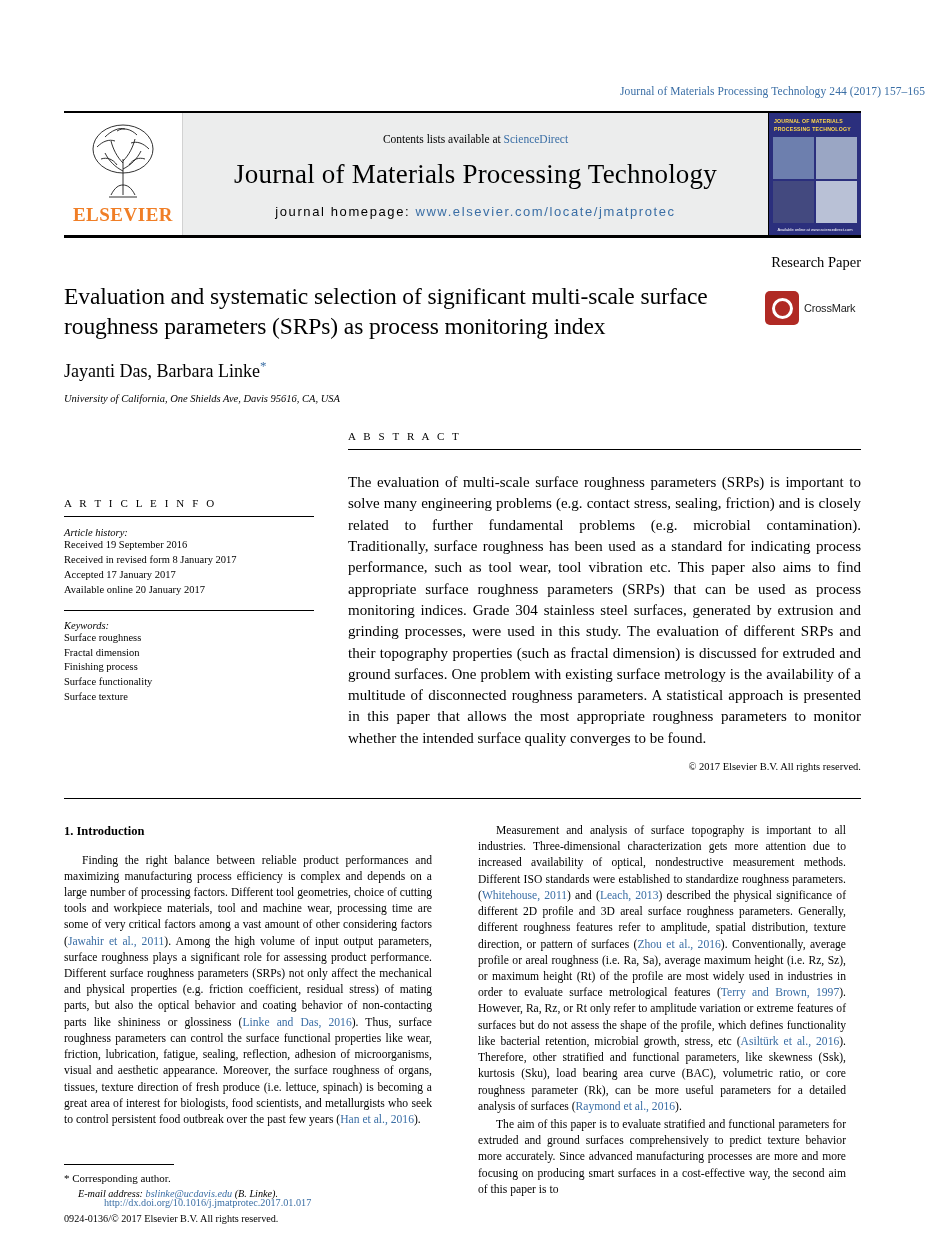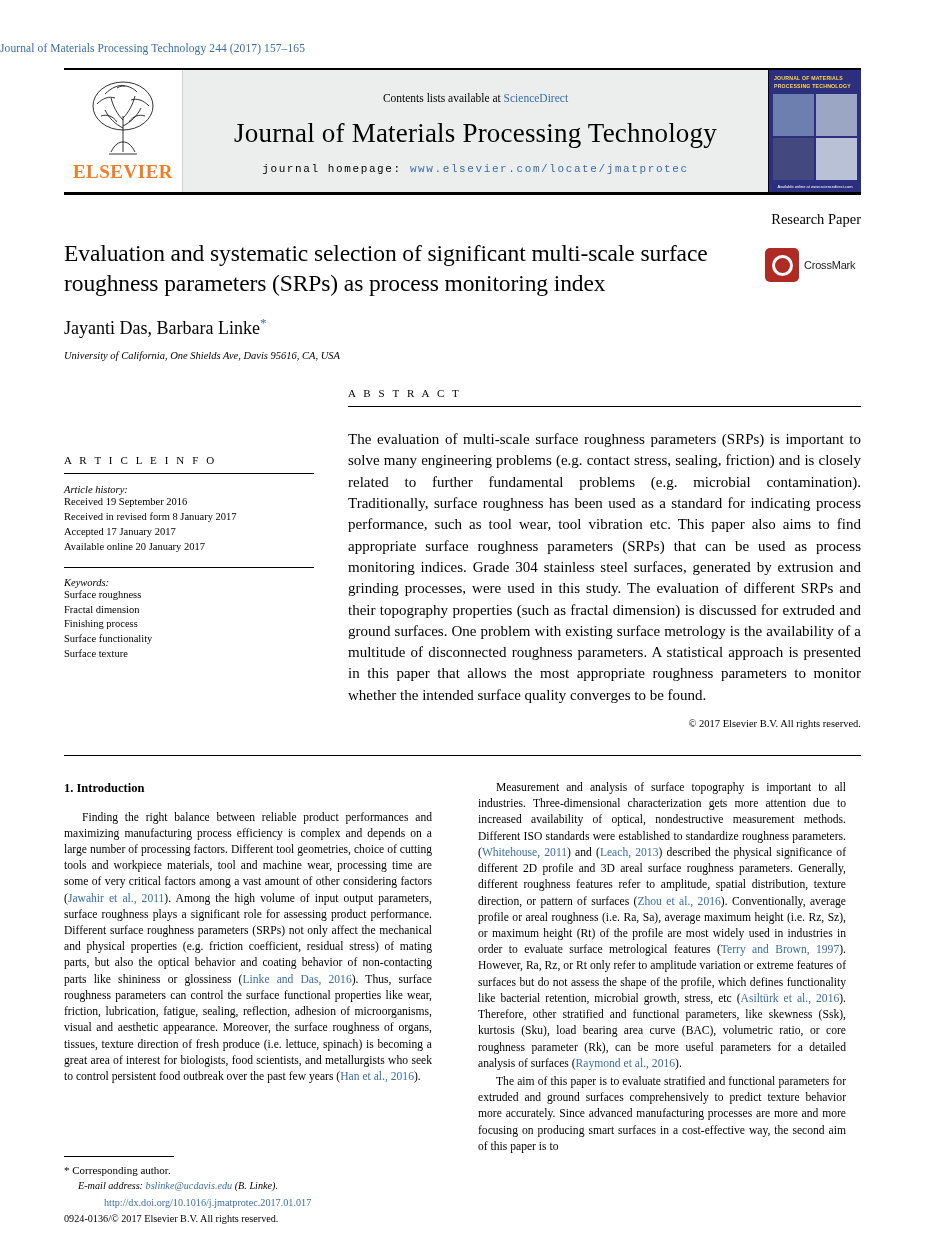--- a/index.html
+++ b/index.html
@@ -15,25 +15,25 @@
     position: relative;
     overflow: hidden;
   }
   .page {
     position: relative;
     width: 925px;
     height: 1234px;
     padding: 0;
   }
   .journal-ref {
-    text-align: left;
+    text-align: right;
     font-family: "Liberation Serif", serif;
     font-size: 11.5px;
     color: #3a6ea5;
-    padding-top: 42px;
+    padding-top: 85px;
     letter-spacing: 0.1px;
   }
   .masthead {
     margin: 14px 64px 0 64px;
     border-top: 2px solid #000;
     border-bottom: 3px solid #000;
     height: 122px;
     display: flex;
     align-items: stretch;
     background: #fff;
@@ -73,23 +73,23 @@
     margin-top: 4px;
   }
   .contents-line .sd { color: #3a6ea5; }
   .journal-title {
     font-family: "Liberation Serif", serif;
     font-size: 27px;
     margin: 14px 0 14px 0;
     letter-spacing: 0.2px;
   }
   .homepage-line {
-    font-size: 11px;
+    font-size: 13px;
     letter-spacing: 1.6px;
-    font-family: Liberation Mono, monospace;
+    font-family: Liberation Sans, sans-serif;
   }
   .homepage-line .url { color: #3a6ea5; }
   .cover-thumb {
     width: 92px;
     background: #2b2f7d;
     position: relative;
     overflow: hidden;
     display: flex;
     flex-direction: column;
   }
@@ -255,21 +255,21 @@
     text-indent: 18px;
   }
   p.para + p.para { margin-top: 2px; }
   a.cite, .cite {
     color: #3a6ea5;
     text-decoration: none;
   }
   .footnote {
     position: absolute;
     left: 64px;
-    bottom: 40px;
+    bottom: 32px;
     width: 380px;
     font-size: 10.2px;
     line-height: 1.45;
   }
   .fn-rule {
     border-top: 1px solid #000;
     width: 110px;
     margin-bottom: 6px;
   }
   .fn-email { font-style: italic; }

